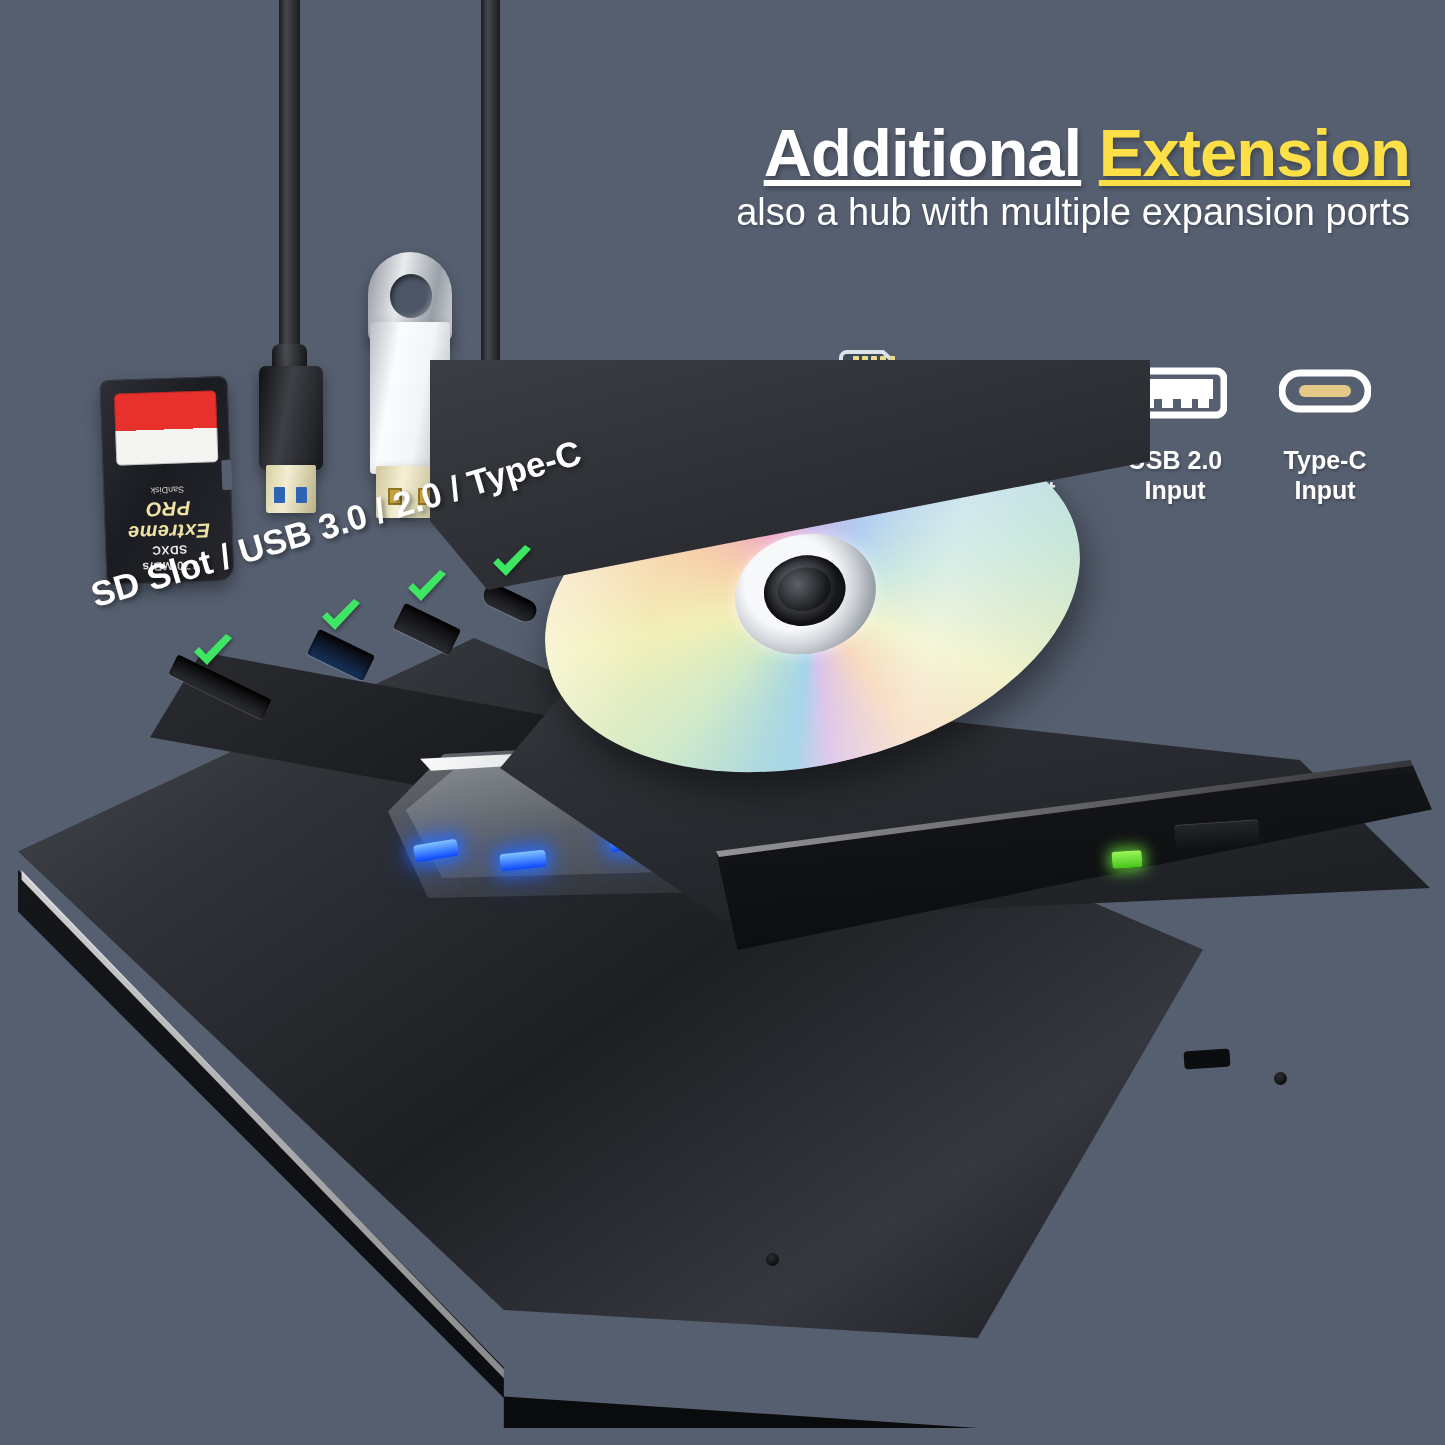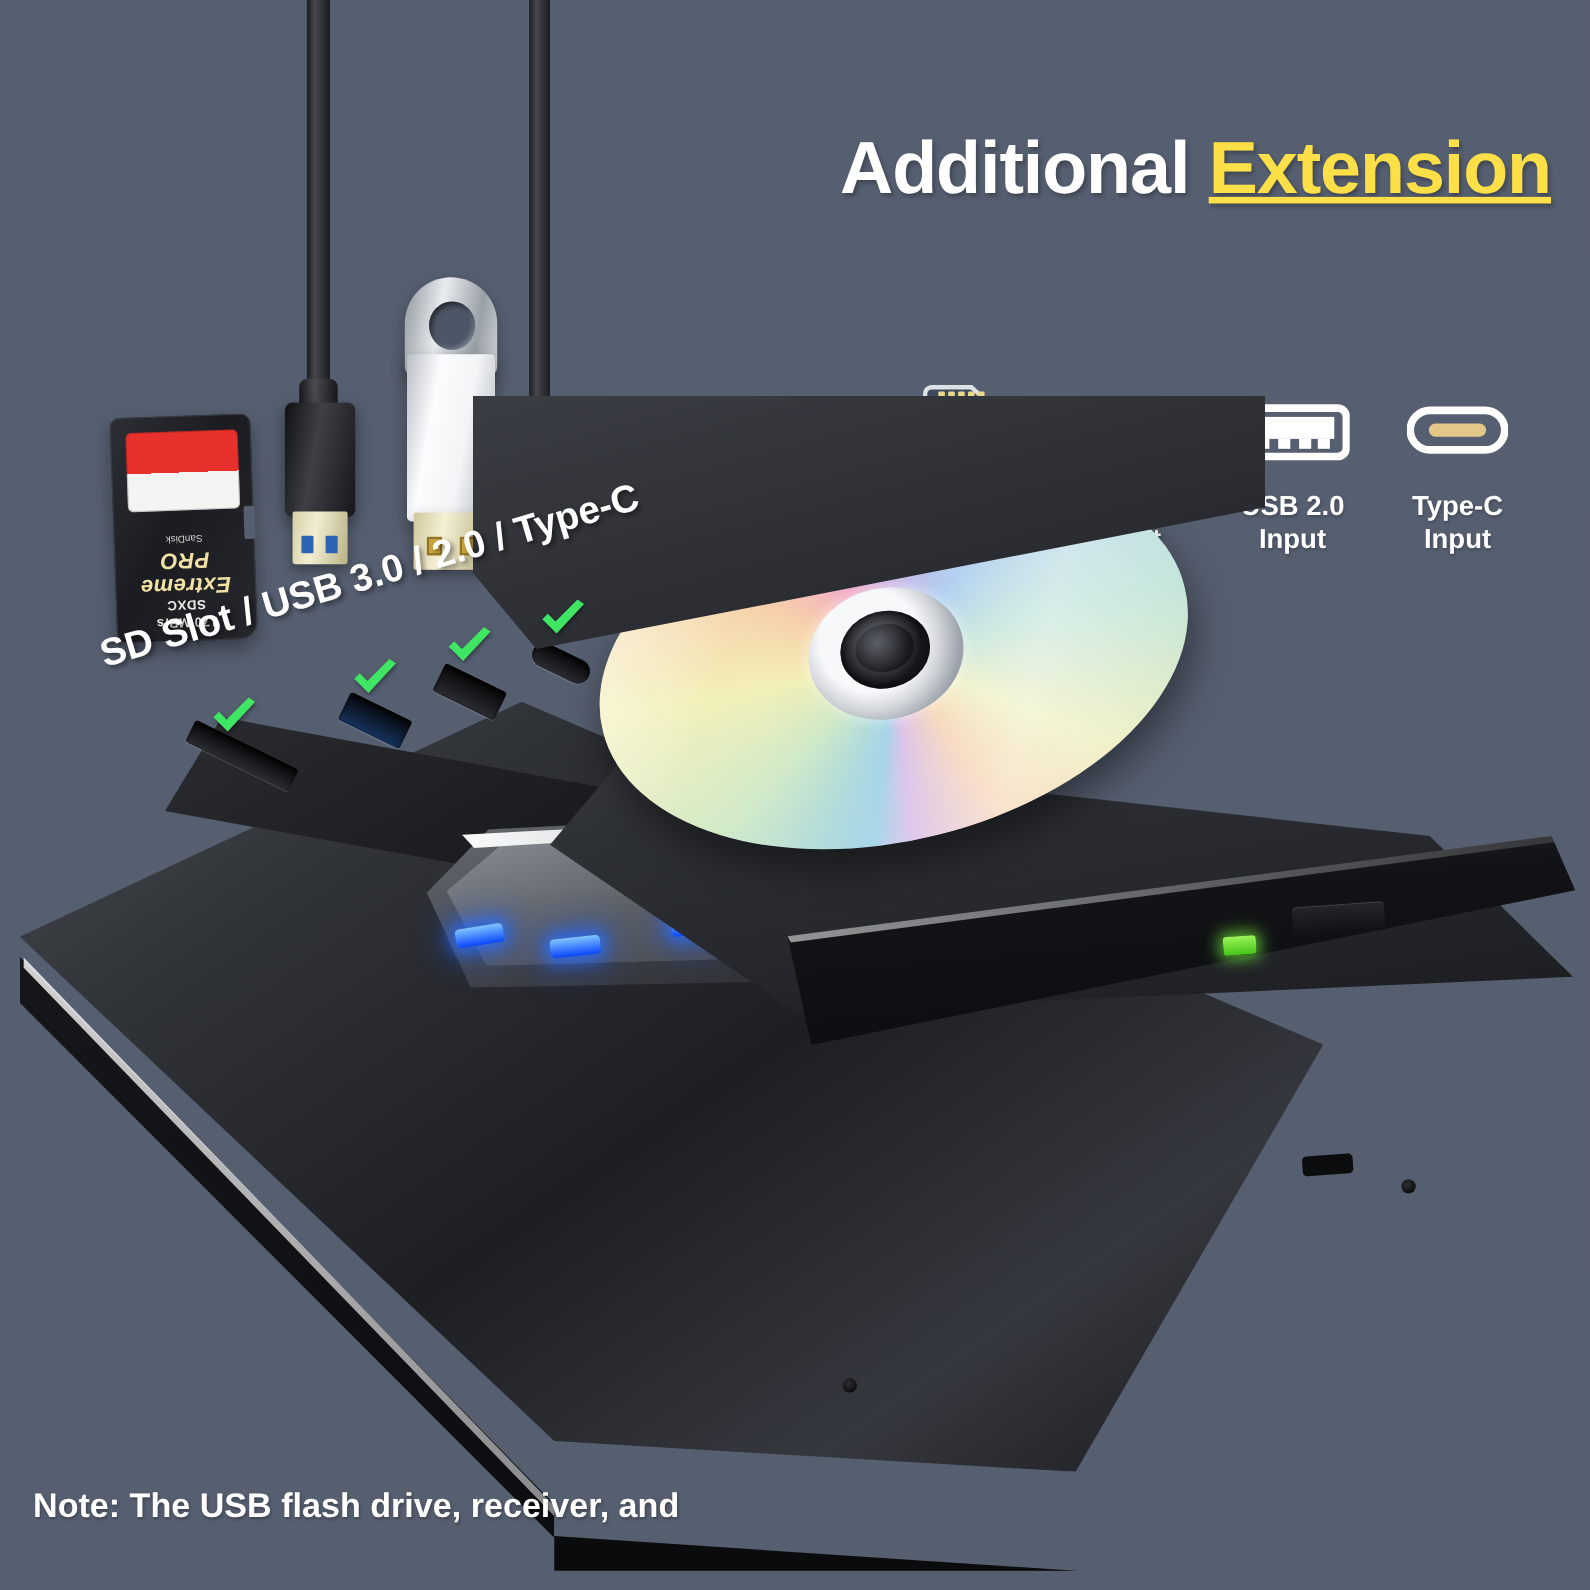--- a/index.html
+++ b/index.html
@@ -15,21 +15,21 @@
   .headline{
     position:absolute;left:595px;top:118px;width:815px;
     text-align:right;
   }
   .h-title{
     font-size:67px;font-weight:bold;line-height:1.05;
     letter-spacing:-1px;
     text-shadow:2px 3px 4px rgba(0,0,0,.28);
     white-space:nowrap;
   }
-  .h-title .w1{color:#FFFFFF;}
+  .h-title .w1{color:#FFFFFF;text-decoration:underline;}
   .h-title .w2{color:#fde047;text-decoration:underline;}
   .h-sub{
     margin-top:14px;color:#FFFFFF;font-size:38px;line-height:1.28;
     font-weight:400;text-shadow:1px 2px 3px rgba(0,0,0,.25);
     white-space:nowrap;
   }
 
   
   .iconrow{position:absolute;left:800px;top:348px;width:600px;display:flex;}
   .iconcell{width:150px;display:flex;flex-direction:column;align-items:center;}
@@ -310,20 +310,21 @@
 </head>
 <body>
 
 <div class="stage">
 
   <div class="headline">
     <div class="h-title">
       <span class="w1">Additional</span>
       <span class="w2">Extension</span>
     </div>
+    <div class="h-sub" style="margin-top:0">also a hub with multiple expansion ports</div>
   </div>
 
   <div class="iconrow">
 
     <div class="iconcell">
       <div class="iconbox">
         <svg width="72" height="86" viewBox="0 0 72 86">
           <path d="M8 4 h36 l22 20 v52 a6 6 0 0 1 -6 6 H8 a6 6 0 0 1 -6 -6 V10 a6 6 0 0 1 6 -6 z" fill="#3C4B5C" stroke="#DDE2E8" stroke-width="4"></path>
           <rect x="1" y="30" width="7" height="14" fill="#DDE2E8"></rect>
           <g fill="#EBD98C">
@@ -494,16 +495,15 @@
         <path d="M4 20 L17 33 L42 6 L36 2 L16 22 L9 15 Z" fill="#3EE664"></path>
       </svg>
   </div>
   <div class="check c4">
     <svg width="46" height="46" viewBox="0 0 46 46">
         <path d="M4 20 L17 33 L42 6 L36 2 L16 22 L9 15 Z" fill="#3EE664"></path>
       </svg>
   </div>
 
   <div class="note">
-    <div>Note: The USB flash drive, receiver, and</div>
   </div>
 
 </div>
 
 </body></html>

